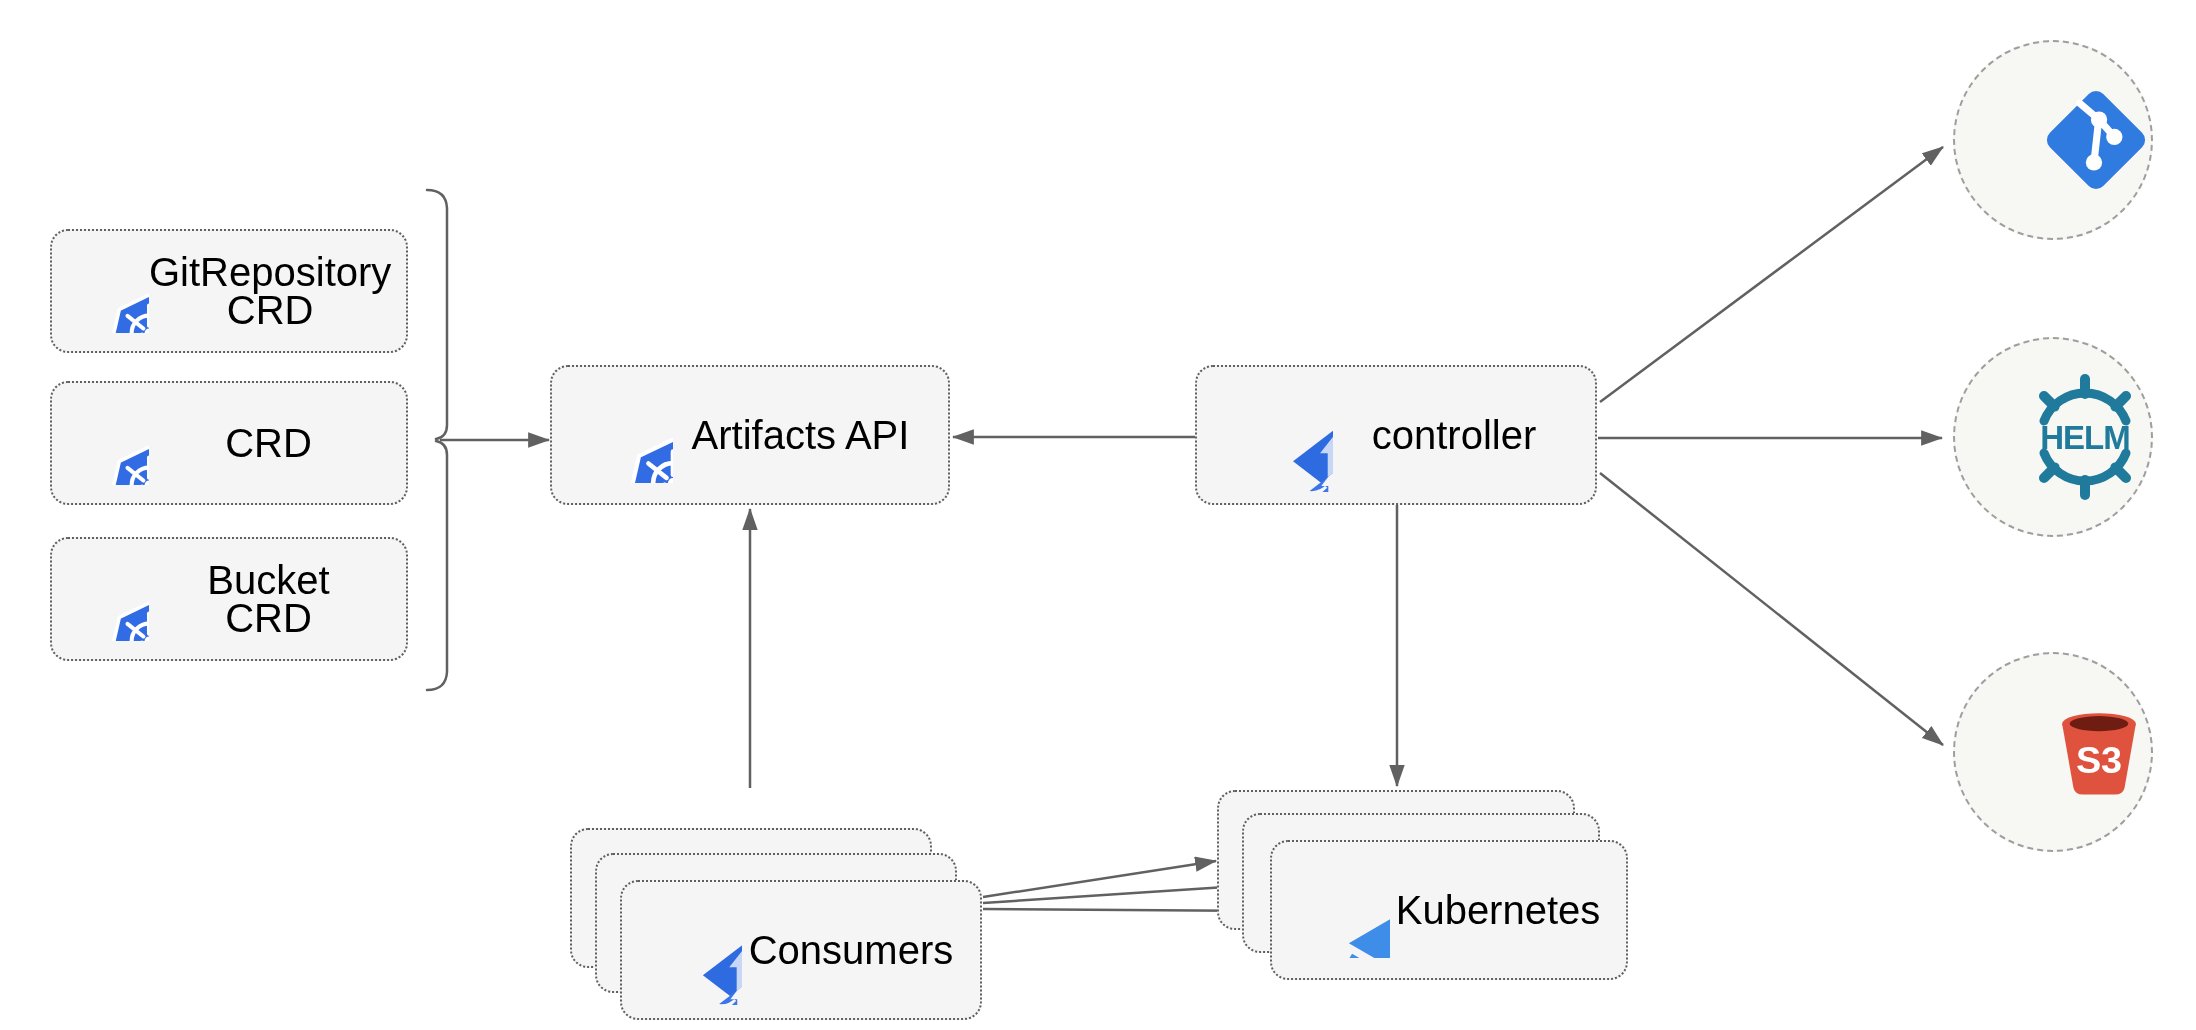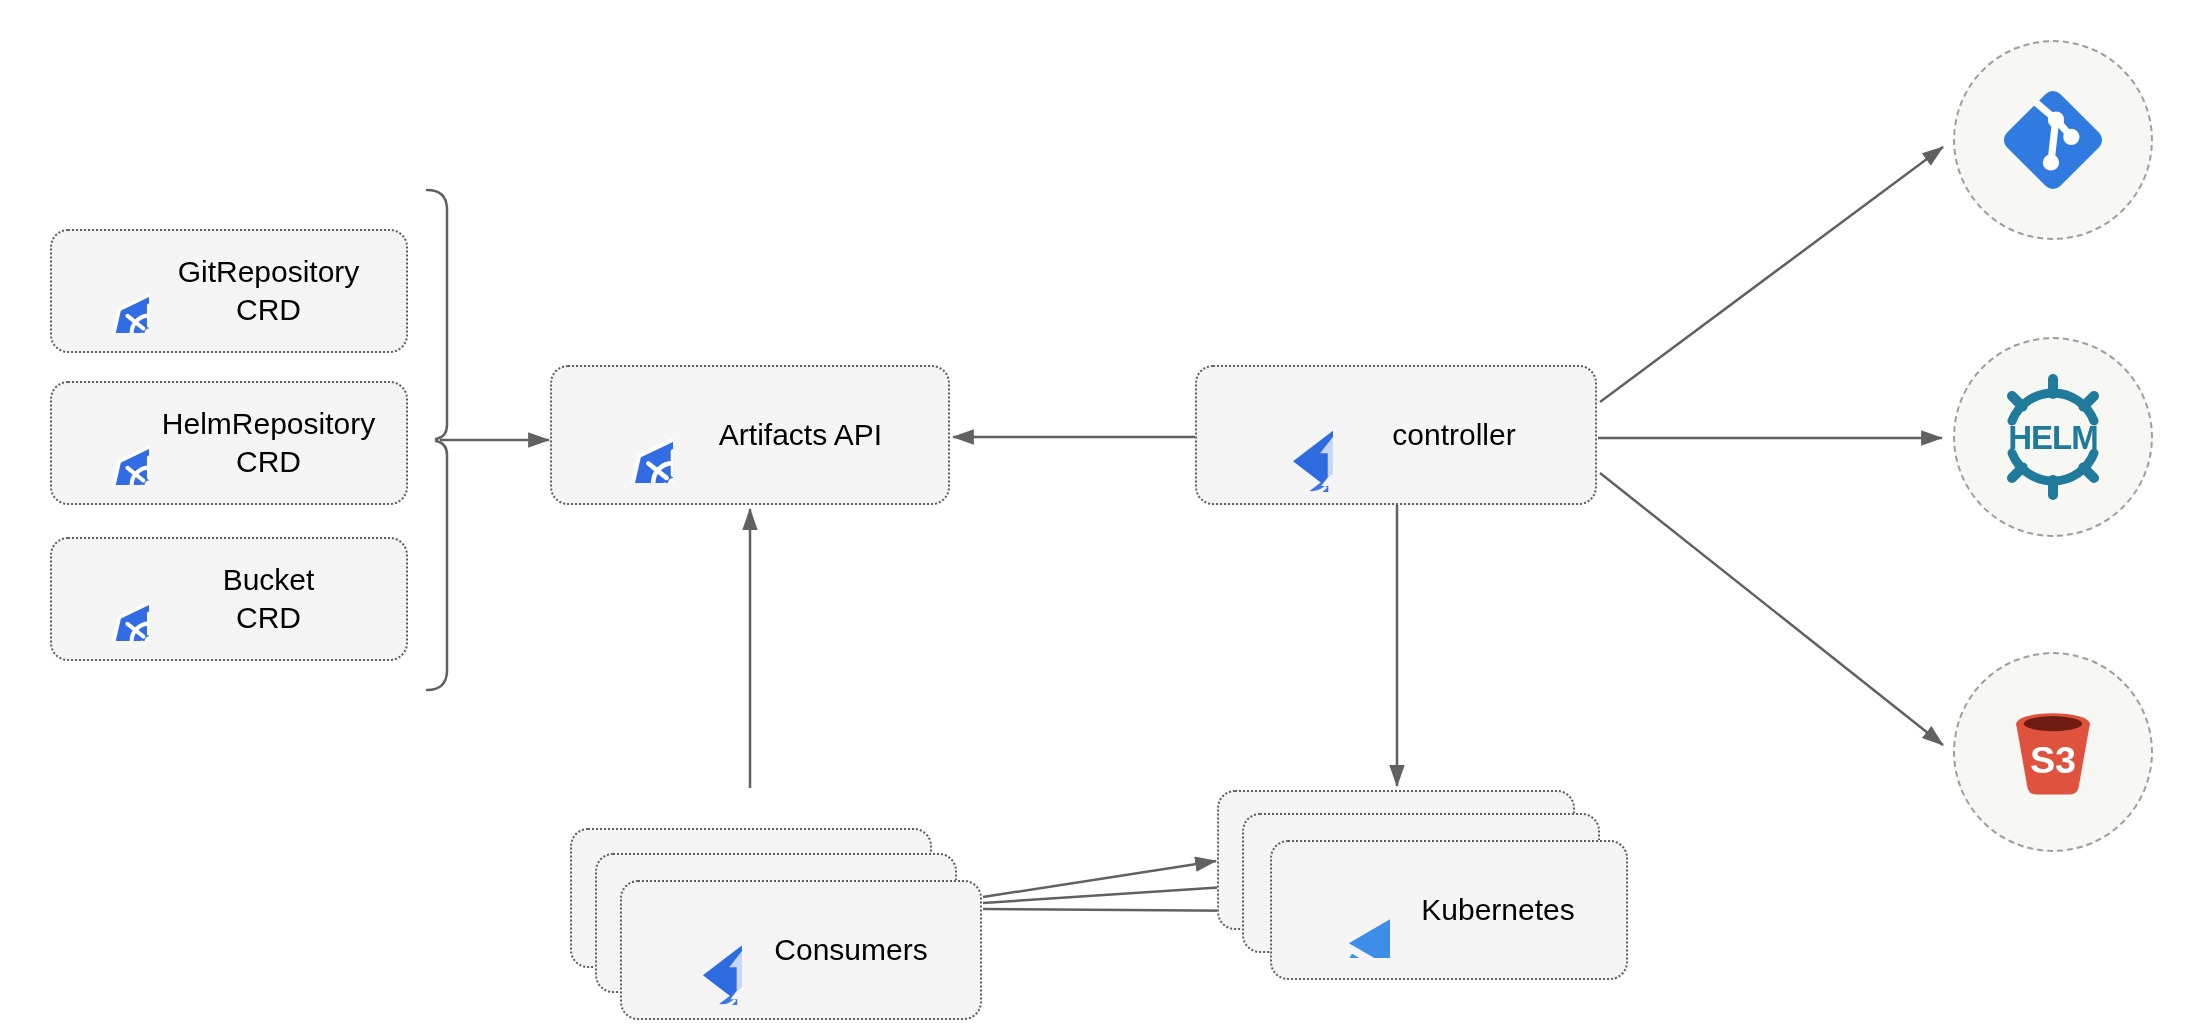--- a/index.html
+++ b/index.html
@@ -12,34 +12,34 @@
   .bracket{stroke:var(--edge-gray);stroke-width:2.5;fill:none;stroke-linecap:round;}
 
   .node{
     position:absolute;background:var(--box-bg);
     border:2px dotted var(--box-border);border-radius:18px;
     box-sizing:border-box;display:flex;align-items:center;
   }
   .crd-box{left:50px;width:358px;height:124px;padding:0 18px 0 13px;}
   .big-box{width:400px;height:140px;padding:0 20px 0 25px;}
   .label{
-    flex:1;text-align:center;font-size:30px;line-height:38px;
+    flex:1;text-align:center;font-size:40px;line-height:38px;
     color:var(--text-color);white-space:nowrap;
   }
   .stack{position:absolute;}
   .layer{
     position:absolute;width:362px;height:140px;background:var(--box-bg);
     border:2px dotted var(--box-border);border-radius:18px;box-sizing:border-box;
     display:flex;align-items:center;padding:0 20px 0 28px;
   }
   .layer.art{width:358px;padding-left:22px;}
   .ext-node{
     position:absolute;width:200px;height:200px;border-radius:50%;
     background:var(--circle-bg);border:2px dashed var(--circle-border);
-    box-sizing:border-box;display:flex;align-items:center;justify-content:center;
+    box-sizing:border-box;display:flex;align-items:center;justify-content:flex-end;
   }
   .icon{flex:0 0 auto;}
 </style>
 </head>
 <body>
 
 <div class="canvas">
 
   <svg width="0" height="0" style="position:absolute" aria-hidden="true">
     <defs>
@@ -110,21 +110,20 @@
     <div class="label">
       <div>GitRepository</div>
       <div>CRD</div>
     </div>
   </div>
   <div class="node crd-box" style="top:381px;">
     <svg class="icon" width="84" height="84" viewBox="-52 -52 104 104">
         <use href="#k8s-logo"></use>
       </svg>
     <div class="label">
-      <div>HelmRepository</div>
       <div>CRD</div>
     </div>
   </div>
   <div class="node crd-box" style="top:537px;">
     <svg class="icon" width="84" height="84" viewBox="-52 -52 104 104">
         <use href="#k8s-logo"></use>
       </svg>
     <div class="label">
       <div>Bucket</div>
       <div>CRD</div>

